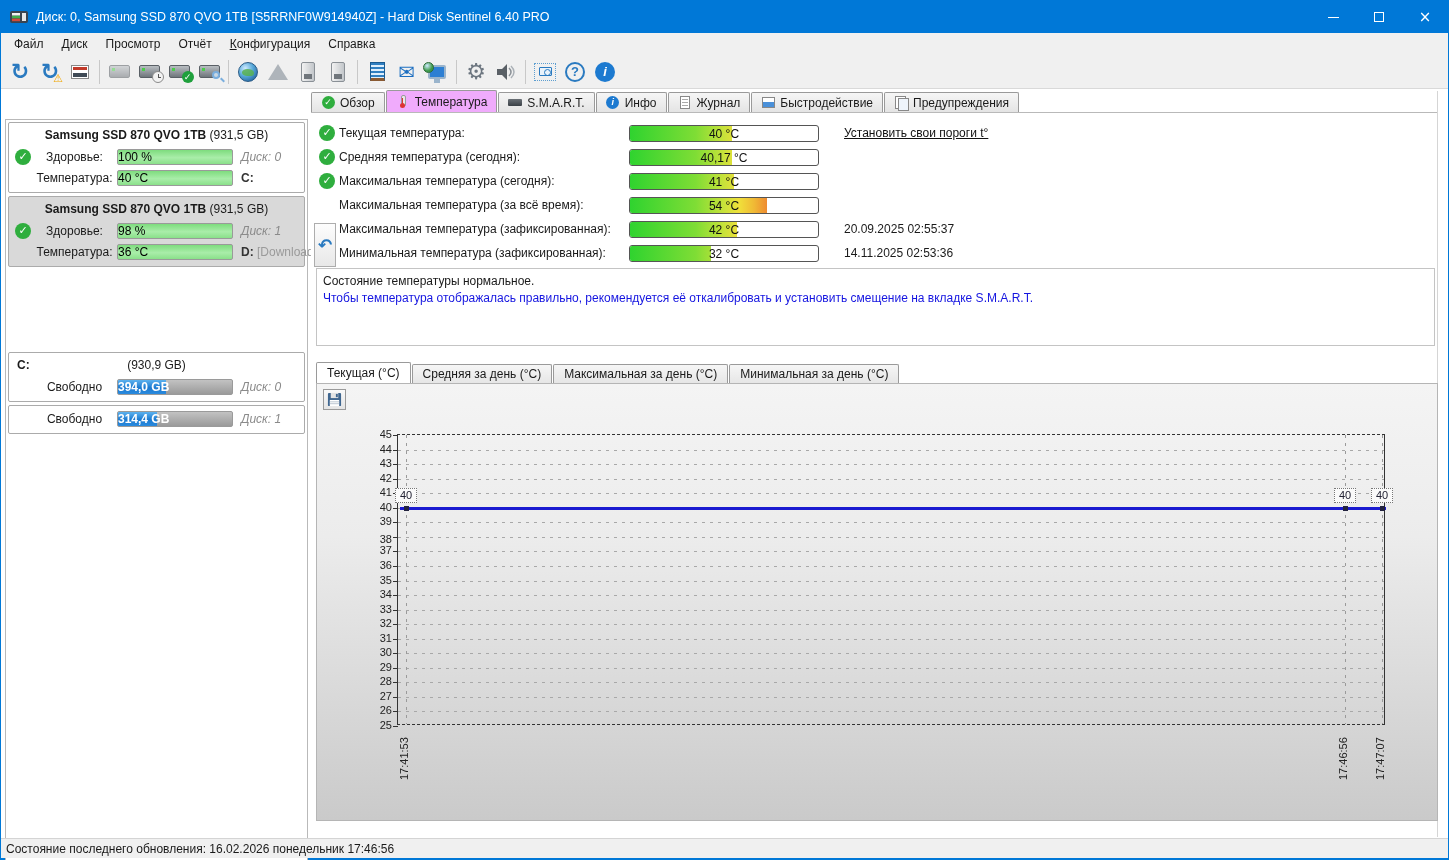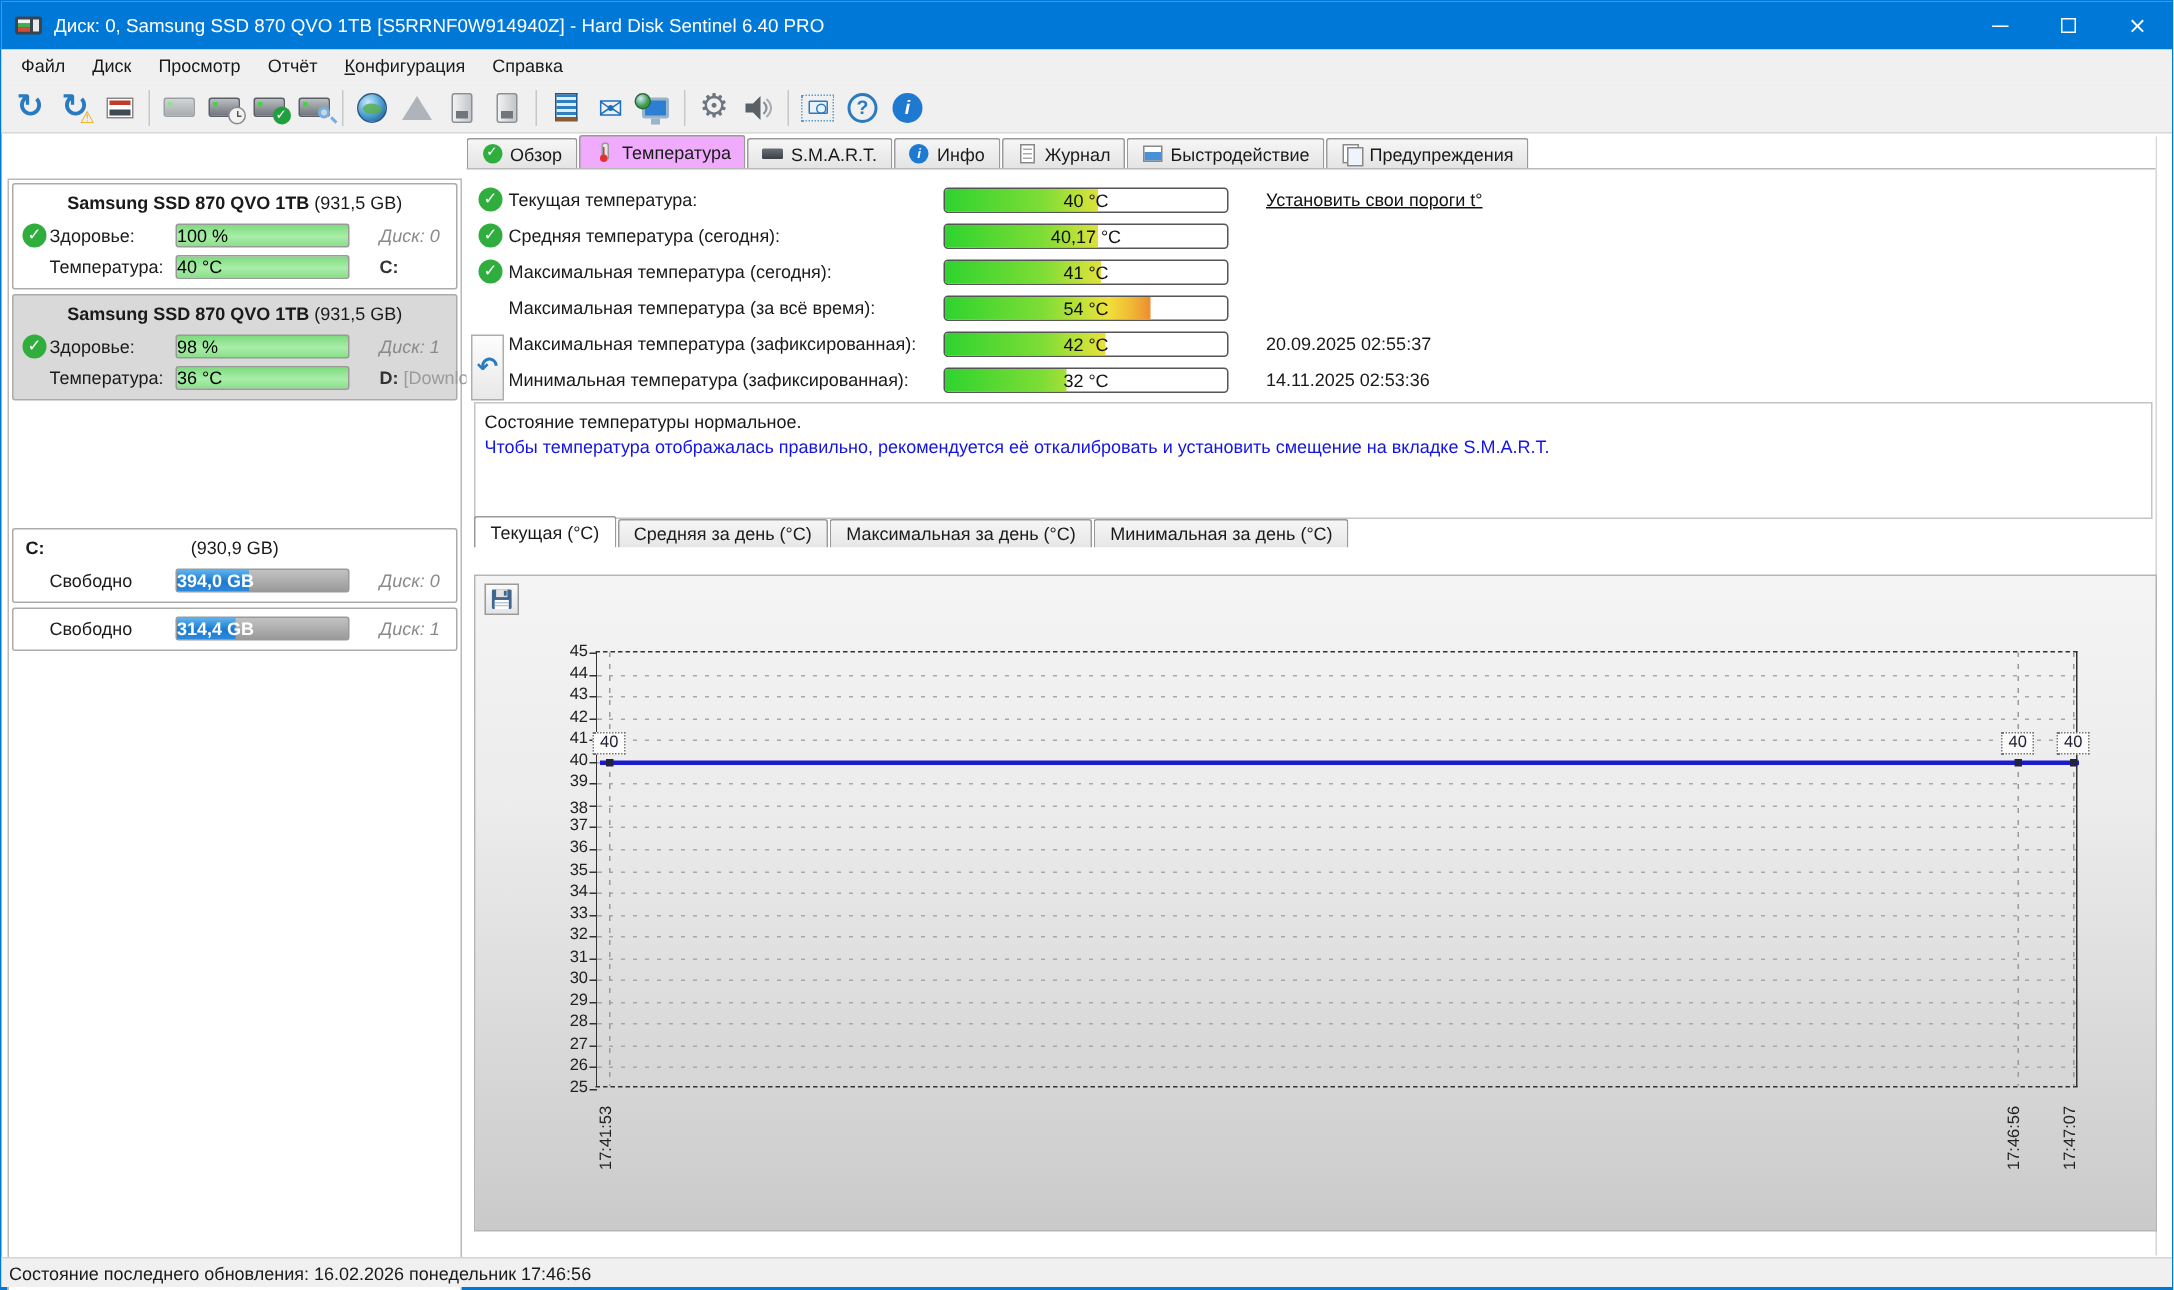--- a/index.html
+++ b/index.html
@@ -61,28 +61,28 @@
 
   
   .sidebar { position:absolute; left:4px; top:90px; width:303px; height:746px; background:#fff; border:1px solid #b9b9b9; padding:2px;margin-top:28px; }
   .disk-panel, .part-panel { border:1px solid #ababab; border-radius:2px; background:#fff; margin-bottom:3px; padding:2px 4px 4px; }
   .disk-panel.unselected { background:#d9d9d9; }
   .panel-title { text-align:center; padding:3px 0 4px; white-space:nowrap; }
   .bold { font-weight:bold; }
   .prow { display:grid; grid-template-columns:20px 84px 116px auto; align-items:center; height:21px; }
   .ok-ico { width:16px; height:16px; border-radius:50%; background:#2fae3e; color:#fff; font-size:11px; font-weight:bold; line-height:16px; text-align:center; margin-left:2px; font-family:"DejaVu Sans",sans-serif;}
   .ok-ico.empty { background:transparent; }
-  .plabel { text-align:left; padding-right:1px; white-space:nowrap; }
+  .plabel { text-align:center; padding-right:1px; white-space:nowrap; }
   .pgauge { position:relative; height:16px; border:1px solid #9a9a9a; border-radius:2px; overflow:hidden; background:#e8e8e8; }
   .pgauge.green { background:linear-gradient(#7edc7e,#a9eda9 55%,#8ae08a); }
   .pgauge b { position:absolute; left:0; right:0; top:0; bottom:0; text-align:left; line-height:15px; font-weight:normal; color:#000; }
   .pgauge.blue { background:linear-gradient(#c2c2c2,#9a9a9a); }
   .pgauge.blue i { position:absolute; left:0; top:0; bottom:0; background:linear-gradient(#5db2ef,#1c7ad0 55%,#2a8ade); }
   .pgauge.blue b { color:#fff; font-weight:bold; line-height:15px; }
-  .pright { padding-left:20px; color:#8a8a8a; font-style:italic; white-space:nowrap; }
+  .pright { padding-left:8px; color:#8a8a8a; font-style:italic; white-space:nowrap; }
   .pright.drv { font-style:normal; color:#444; }
   .pright.drv .dl { font-weight:bold; color:#333; }
   .pright.drv .dx { color:#9a9a9a; }
   .part-title { display:flex; position:relative; padding:3px 0 4px; }
   .part-title .pname { font-weight:bold; padding-left:4px; white-space:nowrap; }
   .part-title .psize { position:absolute; left:0; right:0; text-align:center; }
   .part-gap { height:82px; }
 
   
   .main { position:absolute; left:310px; top:90px; width:1127px; height:746px; background:#fff; border-right:1px solid #d5d5d5; }
@@ -111,21 +111,21 @@
   .gauge { position:absolute; left:318px; width:190px; height:17px; border:1px solid #555; border-radius:3px; background:#fff; overflow:hidden; }
   .gauge i { position:absolute; left:0; top:0; bottom:0; background:linear-gradient(90deg,#2fd32f 0%,#7fdd35 35%,#c8e23a 50%,#f0e03a 58%,#f0b935 66%,#ee8430 74%,#e85c28 82%); background-size:188px 100%; }
   .gauge b { position:absolute; left:0; right:0; text-align:center; line-height:16px; font-weight:normal; color:#111; }
   .trow .rcol { position:absolute; left:533px; white-space:nowrap; }
   .link { text-decoration:underline; color:#111; cursor:pointer; }
   .undo-btn { position:absolute; left:3px; top:132px; width:22px; height:44px; border:1px solid #adadad; background:linear-gradient(#fdfdfd,#e8e8e8); display:flex; align-items:center; justify-content:center; color:#2a7ac0; font-size:17px; font-weight:bold; font-family:"DejaVu Sans",sans-serif;}
   .status-box { position:absolute; left:5px; top:177px; width:1119px; height:78px; border:1px solid #c4c4c4; background:#fff; padding:4px 6px; line-height:17px; }
   .status-box .line2 { color:#1515e0; }
 
   
-  .chart-tabs { position:absolute; left:5px; top:253px; display:flex; align-items:flex-end; height:21px;justify-content:flex-end; }
+  .chart-tabs { position:absolute; left:5px; top:271px; display:flex; align-items:flex-end; height:21px;justify-content:flex-end; }
   .ctab { height:19px; display:flex; align-items:center; padding:0 10px; border:1px solid #9a9a9a; border-bottom:none; border-radius:2px 2px 0 0; background:linear-gradient(#f6f6f6,#e6e6e6); margin-right:1px; white-space:nowrap; }
   .ctab.selected { height:21px; background:#fff; z-index:2; }
   .chart-panel { position:absolute; left:5px; top:292px; width:1122px; height:438px; border:1px solid #b5b5b5; background:linear-gradient(180deg,#f4f4f4 0%,#ececec 35%,#cacaca 100%); }
   .save-btn { position:absolute; left:6px; top:5px; width:23px; height:21px; border:1px solid #9a9a9a; background:linear-gradient(#fafafa,#e4e4e4); display:flex; align-items:center; justify-content:center; }
   #plot { position:absolute; left:80px; top:50px; width:988px; height:291px; border:1px solid #333; border-style:dashed solid dashed solid; }
   .hgrid { position:absolute; left:0; width:100%; height:1px; background:repeating-linear-gradient(90deg,#a8a8a8 0 3px,transparent 3px 8px); }
   .vgrid { position:absolute; top:0; width:1px; height:100%; background:repeating-linear-gradient(180deg,#9a9a9a 0 3px,transparent 3px 8px); }
   .ytick { position:absolute; left:-5px; width:5px; height:1px; background:#333; }
   .ylab { position:absolute; left:-34px; width:28px; text-align:right; font-size:11px; color:#222; }
   .series { position:absolute; background:#1a1ad0; height:3px; z-index:3; }

